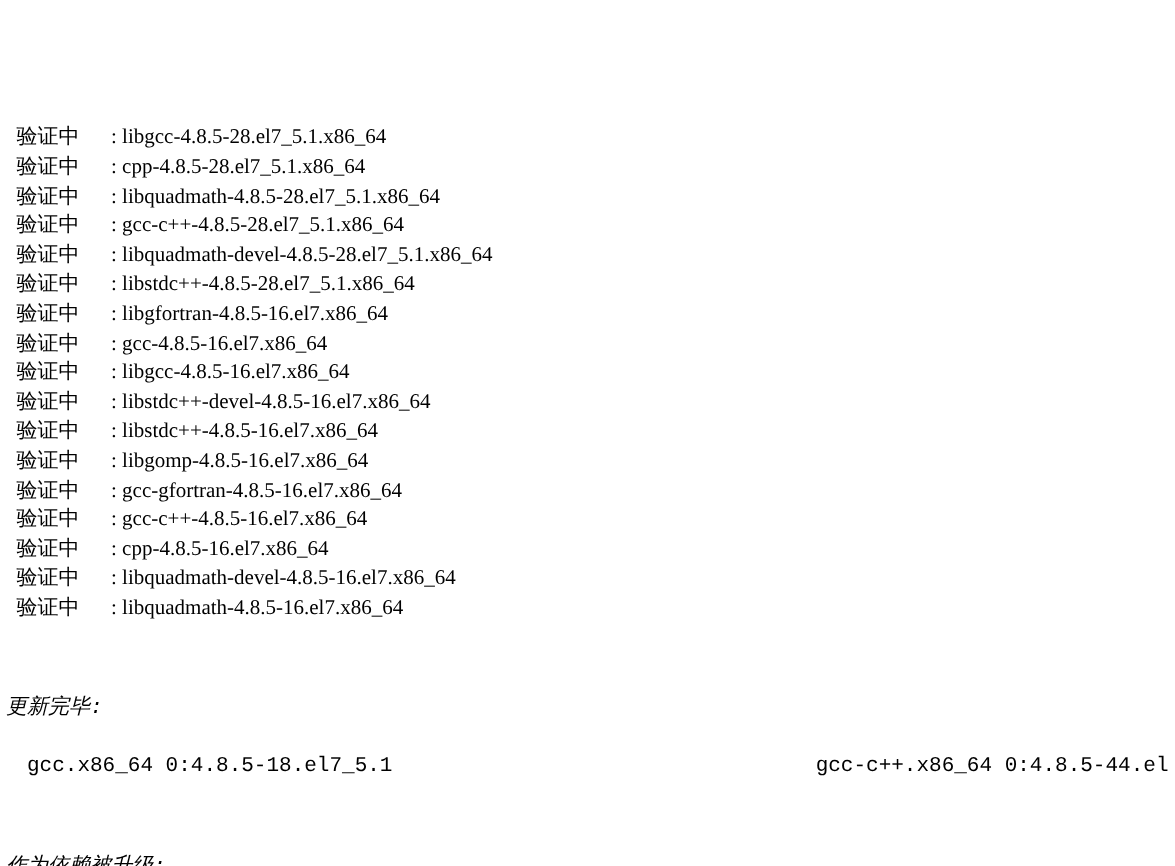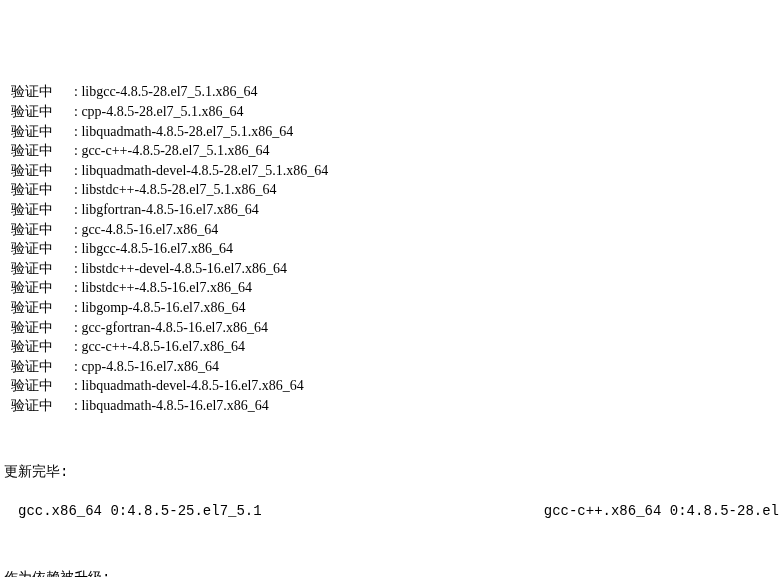--- a/index.html
+++ b/index.html
@@ -11,20 +11,21 @@
       padding: 4px;
       white-space: pre;
       line-height: 1.4;
     }
     .line {
       display: block;
       font-family: Liberation Serif, serif;
     }
     .section-header {
       margin-top: 8px;
+      font-style: italic;
     }
     .updated-row {
       display: flex;
       width: 100%;
     }
     .updated-left {
       flex: 0 0 auto;
       padding-left: 14px;
     }
     .updated-right {
@@ -33,22 +34,22 @@
   </style>
 </head>
 <body>
 
 
 
 <div id="verif-lines"><div class="line">  验证中      : libgcc-4.8.5-28.el7_5.1.x86_64</div><div class="line">  验证中      : cpp-4.8.5-28.el7_5.1.x86_64</div><div class="line">  验证中      : libquadmath-4.8.5-28.el7_5.1.x86_64</div><div class="line">  验证中      : gcc-c++-4.8.5-28.el7_5.1.x86_64</div><div class="line">  验证中      : libquadmath-devel-4.8.5-28.el7_5.1.x86_64</div><div class="line">  验证中      : libstdc++-4.8.5-28.el7_5.1.x86_64</div><div class="line">  验证中      : libgfortran-4.8.5-16.el7.x86_64</div><div class="line">  验证中      : gcc-4.8.5-16.el7.x86_64</div><div class="line">  验证中      : libgcc-4.8.5-16.el7.x86_64</div><div class="line">  验证中      : libstdc++-devel-4.8.5-16.el7.x86_64</div><div class="line">  验证中      : libstdc++-4.8.5-16.el7.x86_64</div><div class="line">  验证中      : libgomp-4.8.5-16.el7.x86_64</div><div class="line">  验证中      : gcc-gfortran-4.8.5-16.el7.x86_64</div><div class="line">  验证中      : gcc-c++-4.8.5-16.el7.x86_64</div><div class="line">  验证中      : cpp-4.8.5-16.el7.x86_64</div><div class="line">  验证中      : libquadmath-devel-4.8.5-16.el7.x86_64</div><div class="line">  验证中      : libquadmath-4.8.5-16.el7.x86_64</div></div>
 
 <div class="section-header">更新完毕:</div>
 <div class="updated-row">
-  <span class="updated-left">gcc.x86_64 0:4.8.5-25.el7_5.1</span>
-  <span class="updated-right">gcc-c++.x86_64 0:4.8.5-28.el</span>
+  <span class="updated-left">gcc.x86_64 0:4.8.5-18.el7_5.1</span>
+  <span class="updated-right">gcc-c++.x86_64 0:4.8.5-44.el</span>
 </div>
 
 <div class="section-header">作为依赖被升级:</div>
 
 
 
 
 
 
 

